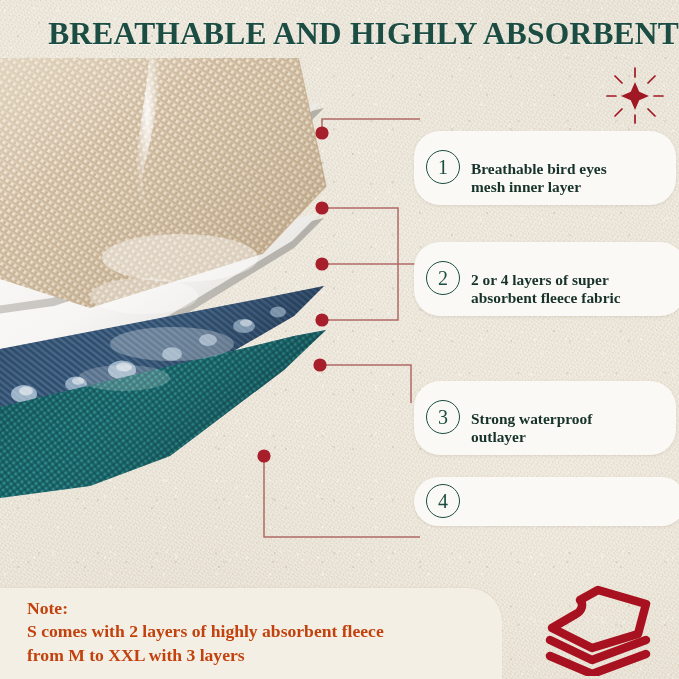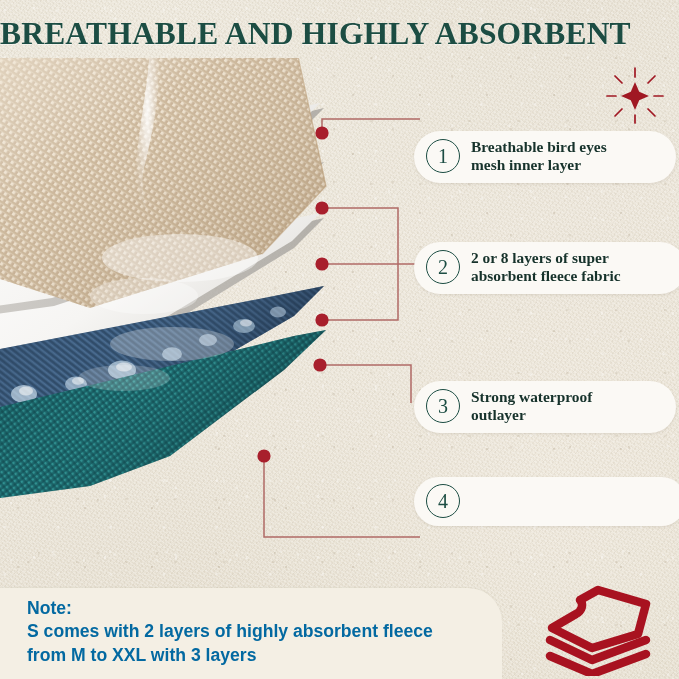--- a/index.html
+++ b/index.html
@@ -37,21 +37,21 @@
       radial-gradient(circle at 88% 28%, rgba(255,255,255,.7) 0 1.1px, rgba(0,0,0,0) 1.6px),
       radial-gradient(circle at 15% 83%, rgba(255,255,255,.7) 0 1px, rgba(0,0,0,0) 1.5px),
       radial-gradient(circle at 58% 92%, rgba(165,150,125,.45) 0 1px, rgba(0,0,0,0) 1.5px),
       radial-gradient(circle at 93% 77%, rgba(255,255,255,.65) 0 1.1px, rgba(0,0,0,0) 1.6px);
     background-size:53px 47px,67px 59px,71px 61px,59px 53px,61px 67px,73px 57px,49px 63px,57px 71px;
   }
 
   
   .title{
     position:absolute;left:0;right:0;top:16px;
-    text-align:left;
+    text-align:right;
     color:#1c4d43;
     font-size:31.5px;
     font-weight:700;
     letter-spacing:.2px;
     font-family:"Liberation Serif", serif;
     white-space:nowrap;
     text-shadow:0 1px 0 rgba(255,255,255,.45);
   }
 
   
@@ -82,36 +82,37 @@
     font-family:"Liberation Serif", serif;
     margin-right:11px;
   }
   .pill .txt{
     color:#16322b;
     font-size:15.4px;
     font-weight:700;
     line-height:1.2;
     font-family:"Liberation Serif", serif;
     white-space:pre-line;
+    margin-top:22px;
   }
 
   
   .note-panel{
     position:absolute;left:0;top:588px;width:502px;height:91px;
     background:#f4efe4;
     border-top-right-radius:34px;
     box-shadow:0 -1px 2px rgba(110,95,70,.06);
   }
   .note-text{
     position:absolute;left:27px;top:597px;width:470px;
-    color:#0369a1;
+    color:#c2410c;
     font-size:17.6px;
     font-weight:700;
     line-height:1.33;
-    font-family:Liberation Sans, sans-serif;
+    font-family:Liberation Serif, serif;
     white-space:pre-line;
   }
   .layers-icon{position:absolute;left:542px;top:584px;width:118px;height:92px;}
 </style>
 </head>
 <body>
 
 <div id="stage">
 
   <div class="bg-base"></div>
@@ -275,21 +276,21 @@
   </svg>
 
   <div class="pill" style="left:414px;top:131px;width:234px;">
     <div class="num">1</div>
     <div class="txt">Breathable bird eyes
 mesh inner layer</div>
   </div>
 
   <div class="pill" style="left:414px;top:242px;width:244px;">
     <div class="num">2</div>
-    <div class="txt">2 or 8 layers of super
+    <div class="txt">2 or 4 layers of super
 absorbent fleece fabric</div>
   </div>
 
   <div class="pill" style="left:414px;top:381px;width:234px;">
     <div class="num">3</div>
     <div class="txt">Strong waterproof
 outlayer</div>
   </div>
 
   <div class="pill" style="left:414px;top:477px;width:244px;">

